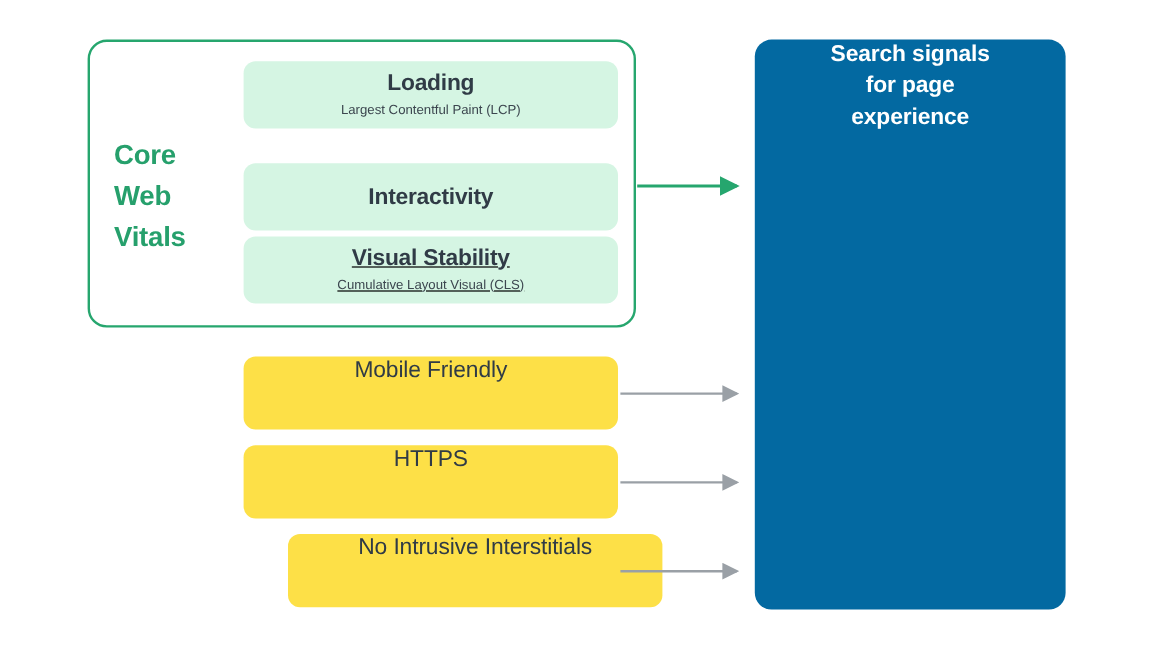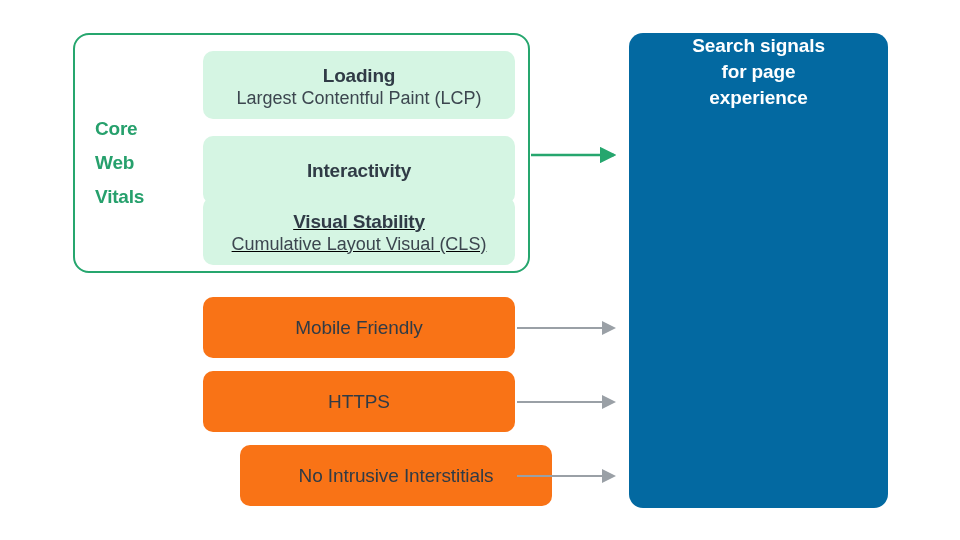--- a/index.html
+++ b/index.html
@@ -37,69 +37,68 @@
     background: #ffffff;
   }
 
   .cwv-label {
     position: absolute;
     left: 95px;
     top: 112px;
     width: 100px;
     text-align: left;
     color: #26a06c;
-    font-size: 19px;
+    font-size: 23px;
     font-weight: bold;
     line-height: 34px;
     letter-spacing: -0.2px;
     white-space: pre-line;
   }
 
   
   .vital-card {
     position: absolute;
     left: 203px;
     width: 312px;
-    height: 68px;
+    height: 56px;
     background: #d5f5e3;
     border-radius: 10px;
     display: flex;
     flex-direction: column;
     align-items: center;
     justify-content: center;
   }
   .vital-card.c1 { top: 51px; }
   .vital-card.c2 { top: 136px; }
   .vital-card.c3 { top: 197px; text-decoration: underline; }
 
   .vital-title {
     color: #303b46;
     font-size: 19px;
     font-weight: bold;
     line-height: 23px;
     letter-spacing: -0.2px;
   }
   .vital-sub {
     color: #3c464f;
-    font-size: 18px;
+    font-size: 11px;
     font-weight: normal;
     line-height: 17px;
     margin-top: 3px;
   }
 
   
   .signal-card {
     position: absolute;
     left: 203px;
     width: 312px;
     height: 61px;
-    background: #f97316;
+    background: #fde047;
     border-radius: 10px;
     display: flex;
-    align-items: center;
     justify-content: center;
   }
   .signal-card.s1 { top: 297px; }
   .signal-card.s2 { top: 371px; }
   .signal-card.s3 { top: 445px; margin-left: 37px; }
 
   .signal-label {
     color: #303b46;
     font-size: 19px;
     font-weight: normal;

